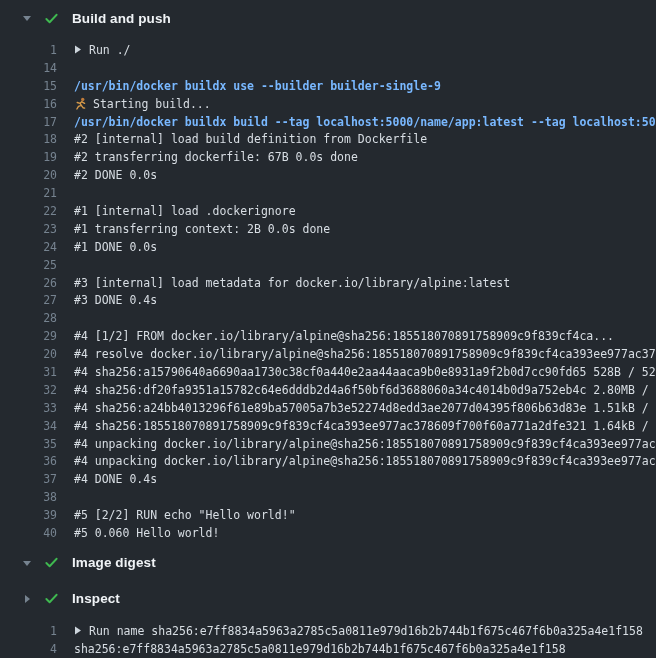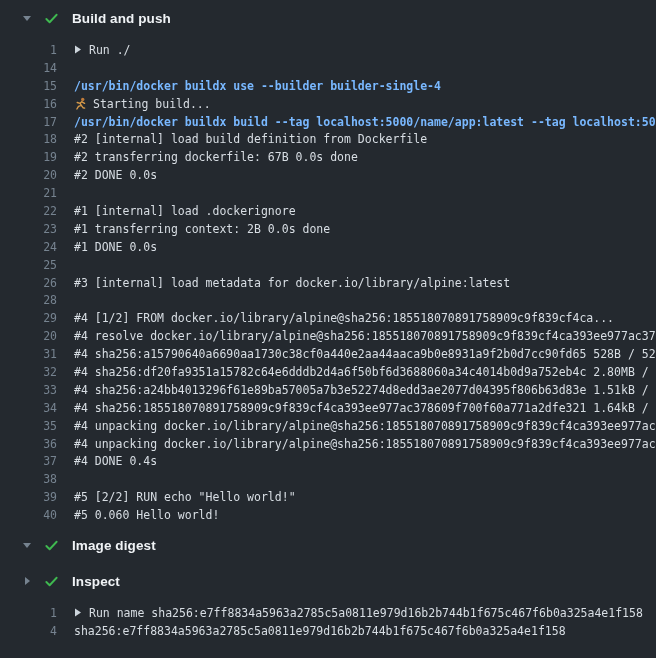--- a/index.html
+++ b/index.html
@@ -113,21 +113,21 @@
             </span>
             <span class="line-text">Run ./</span>
           </span>
         </div>
         <div class="log-line">
           <span class="line-num">14</span>
         </div>
         <div class="log-line">
           <span class="line-num">15</span>
           <span class="line-content cmd">
-            <span class="line-text">/usr/bin/docker buildx use --builder builder-single-4</span>
+            <span class="line-text">/usr/bin/docker buildx use --builder builder-single-9</span>
           </span>
         </div>
         <div class="log-line">
           <span class="line-num">16</span>
           <span class="line-content">
             <span class="ic emoji">
               <svg width="13" height="13" viewBox="0 0 13 13">
                 <circle cx="8.7" cy="2.4" r="1.7" fill="#c07b3a"></circle>
                 <path d="M8 4.6 L6.1 6.3 L7.3 8.3 M6.1 6.3 L3.2 5.5 M8 4.9 L10.6 6.3 M7.3 8.3 L4.5 9.3 L2.9 12 M7.3 8.3 L9 10.7 L10.6 11.1" fill="none" stroke="#d89b4a" stroke-width="1.4" stroke-linecap="round" stroke-linejoin="round"></path>
               </svg>
@@ -189,20 +189,26 @@
             <span class="line-text"></span>
           </span>
         </div>
         <div class="log-line">
           <span class="line-num">26</span>
           <span class="line-content">
             <span class="line-text">#3 [internal] load metadata for docker.io/library/alpine:latest</span>
           </span>
         </div>
         <div class="log-line">
+          <span class="line-num">27</span>
+          <span class="line-content">
+            <span class="line-text">#3 DONE 0.4s</span>
+          </span>
+        </div>
+        <div class="log-line">
           <span class="line-num">28</span>
           <span class="line-content">
             <span class="line-text"></span>
           </span>
         </div>
         <div class="log-line">
           <span class="line-num">29</span>
           <span class="line-content">
             <span class="line-text">#4 [1/2] FROM docker.io/library/alpine@sha256:185518070891758909c9f839cf4ca...</span>
           </span>

